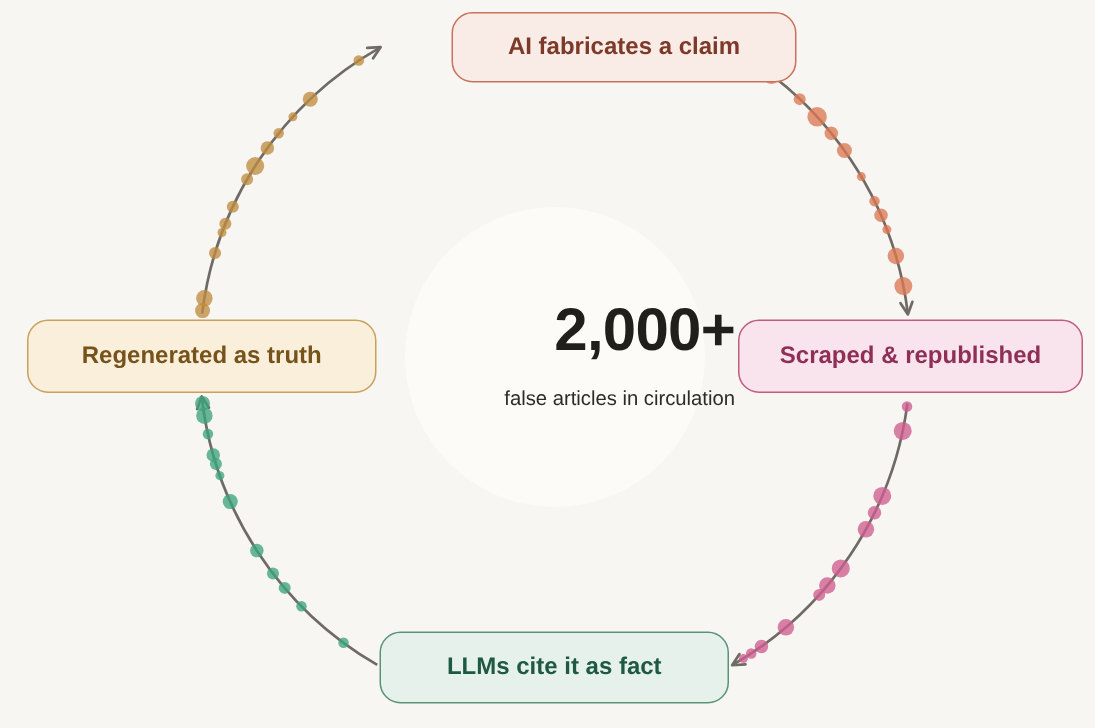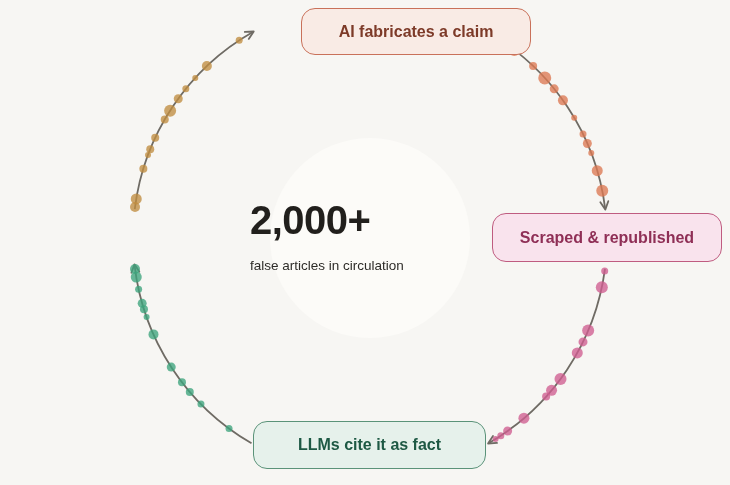--- a/index.html
+++ b/index.html
@@ -18,21 +18,21 @@
     box-sizing: border-box;
     display: flex; align-items: center; justify-content: center;
     border-radius: 14px;
     border: 1.5px solid;
     font-size: 16px;
     font-weight: 600;
   }
   .center-stat {
     position: absolute;
     left: 250px; top: 199px; width: 240px;
-    text-align: left;
+    text-align: right;
   }
   .stat-value {
     font-size: 40px;
     font-weight: 600;
     letter-spacing: -0.5px;
     line-height: 1.05;
   }
   .stat-caption {
     font-size: 13.5px;
     margin-top: 5px;
@@ -115,19 +115,22 @@
 
   <div class="node" style="left: 253px; top: 8px; width: 230px; height: 47px; background: rgb(249, 235, 229); border-color: rgb(201, 113, 90); color: rgb(125, 58, 40); margin-left: 48px;">
     <span>AI fabricates a claim</span>
   </div>
   <div class="node" style="left: 492px; top: 213px; width: 230px; height: 49px; background: rgb(249, 227, 237); border-color: rgb(191, 92, 128); color: rgb(143, 47, 86); text-align: center;">
     <span>Scraped &amp; republished</span>
   </div>
   <div class="node" style="left: 253px; top: 421px; width: 233px; height: 48px; background: rgb(230, 241, 235); border-color: rgb(91, 147, 121); color: rgb(30, 89, 68);">
     <span>LLMs cite it as fact</span>
   </div>
+  <div class="node" style="left: 18px; top: 213px; width: 233px; height: 49px; background: rgb(249, 239, 219); border-color: rgb(201, 160, 92); color: rgb(119, 82, 26);">
+    <span>Regenerated as truth</span>
+  </div>
 
   <div class="center-stat">
     <div class="stat-value" style="color: rgb(33, 31, 28);">2,000+</div>
     <div class="stat-caption" style="color: rgb(46, 44, 41); margin-top: 17px;">false articles in circulation</div>
   </div>
 
 </div>
 
 </body></html>

